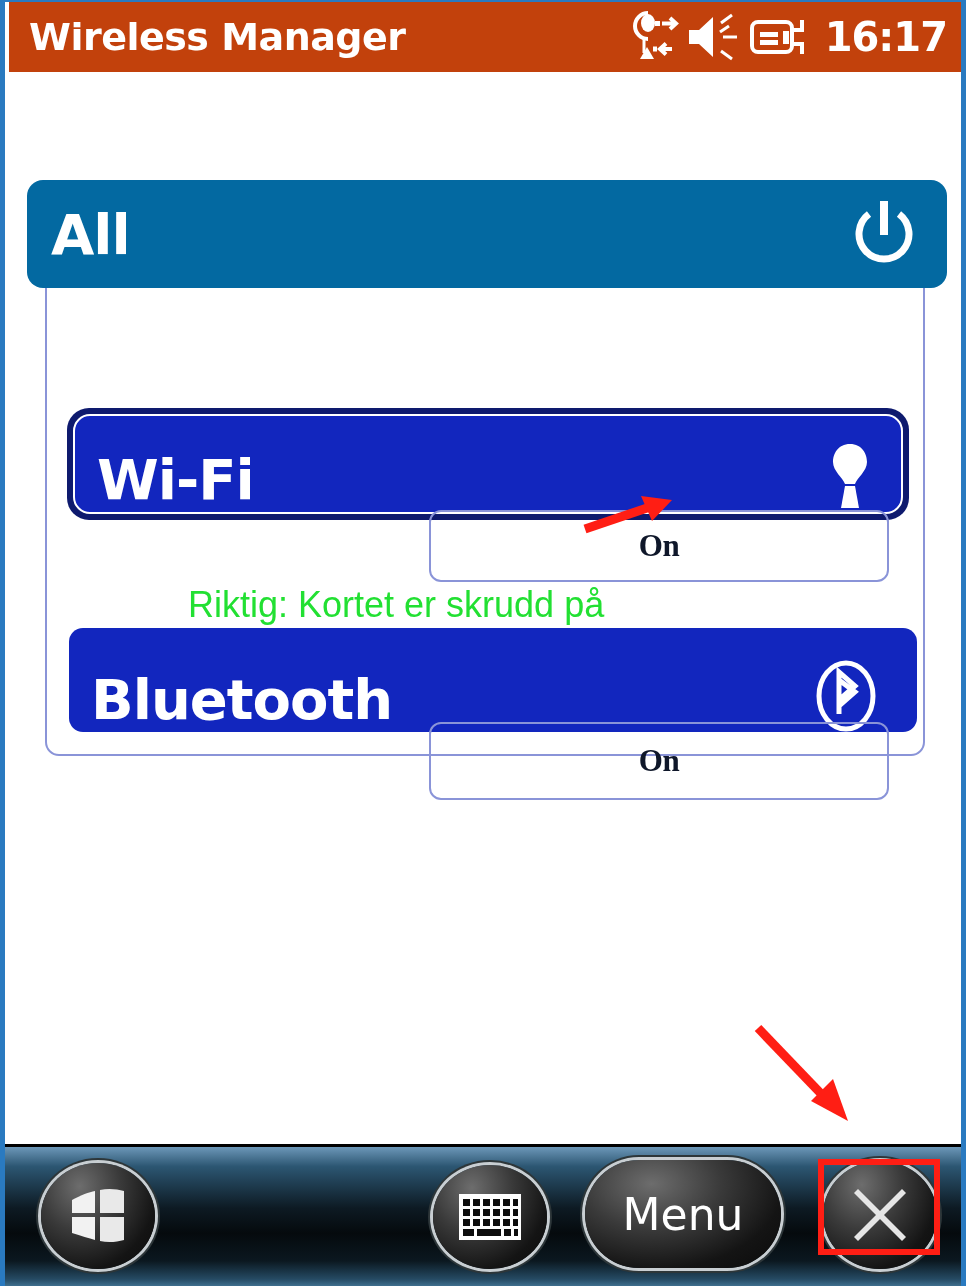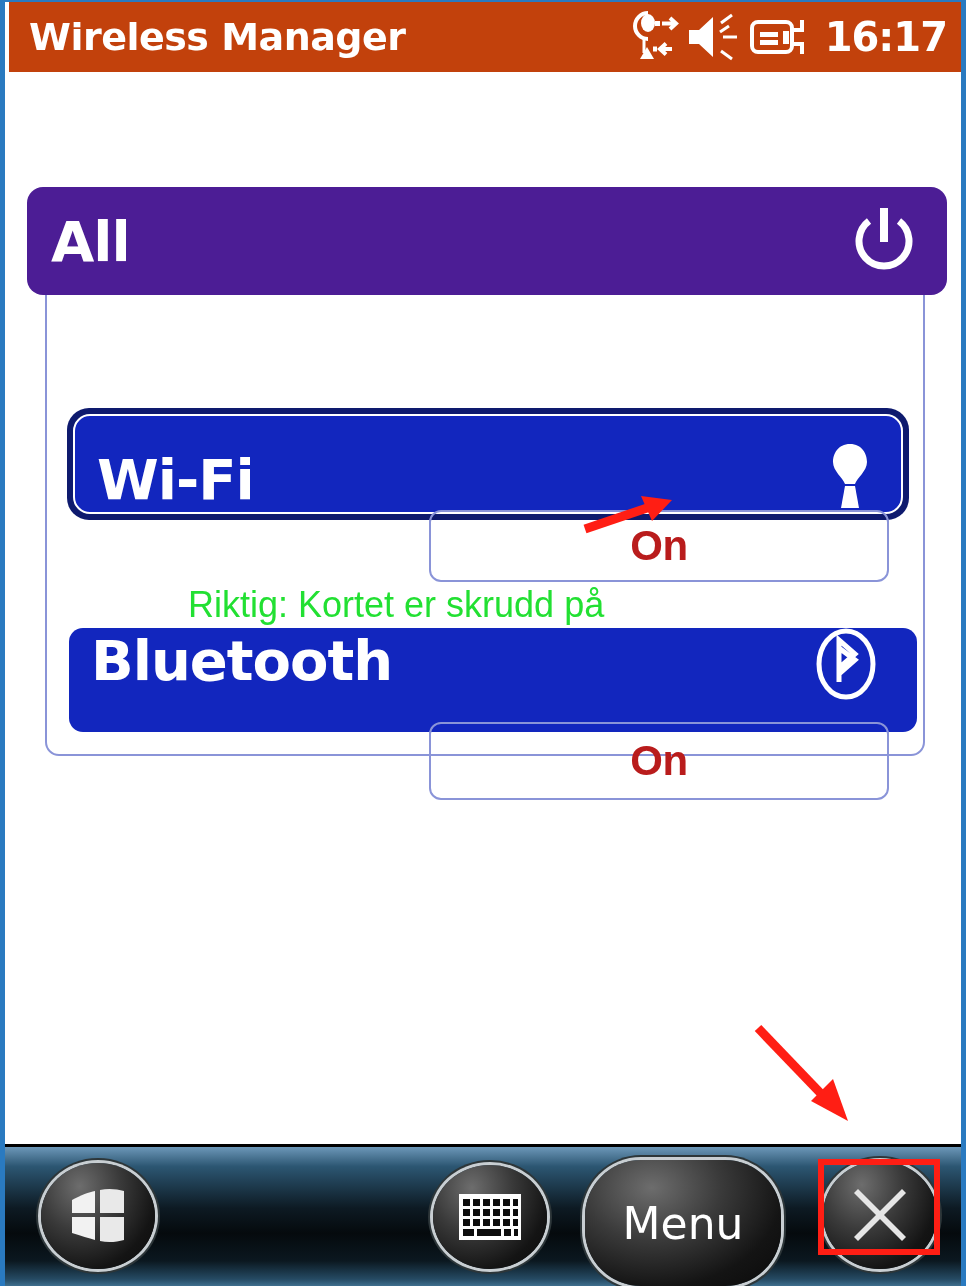--- a/index.html
+++ b/index.html
@@ -79,24 +79,24 @@
     height: 500px;
     border: 2px solid #8A94D8;
     border-radius: 14px;
     box-sizing: border-box;
   }
 
   
   #all-bar {
     position: absolute;
     left: 22px;
-    top: 115px;
+    top: 108px;
     width: 920px;
     height: 108px;
-    background: #4c1d95;
+    background: #0369a1;
     border-radius: 16px;
     display: flex;
     align-items: center;
     padding: 0 32px 0 24px;
     box-sizing: border-box;
     text-align: center;
   }
   #all-bar .row-label {
     color: #ffffff;
     font-size: 56px;
@@ -140,21 +140,21 @@
   
   #bt-bar {
     position: absolute;
     left: 64px;
     top: 556px;
     width: 848px;
     height: 104px;
     background: #1226BE;
     border-radius: 14px;
     display: flex;
-    align-items: flex-start;
+    align-items: flex-end;
     padding: 0 40px 0 22px;
     box-sizing: border-box;
   }
   #bt-bar .row-label {
     color: #ffffff;
     font-size: 56px;
     font-weight: bold;
     font-family: "DejaVu Sans", sans-serif;
     letter-spacing: -1px;
   }
@@ -164,24 +164,24 @@
     position: absolute;
     border: 2px solid #8A94D8;
     border-radius: 12px;
     box-sizing: border-box;
     display: flex;
     align-items: center;
     justify-content: center;
     background: transparent;
   }
   .status-box .status-text {
-    color: #b91c1c;
-    font-size: 42px;
-    font-weight: bold;
-    font-family: Liberation Sans, sans-serif;
+    color: #0f172a;
+    font-size: 31px;
+    font-weight: bold;
+    font-family: Liberation Serif, serif;
     letter-spacing: -0.5px;
   }
   #wifi-status { left: 424px; top: 438px; width: 460px; height: 72px; }
   #bt-status   { left: 424px; top: 650px; width: 460px; height: 78px; }
 
   
   #annotation-text {
     position: absolute;
     left: 183px;
     top: 512px;
@@ -235,21 +235,21 @@
     align-items: center;
     justify-content: center;
     border-radius: 50%;
     background:
       radial-gradient(ellipse at 34% 22%, #6d6d6d 0%, #3a3a3a 38%, #141414 72%, #0a0a0a 100%);
     box-shadow: 0 0 0 3px #c8ced2, 0 0 0 5px #2d3639;
   }
   #tb-start { left: 36px;  top: 1161px; width: 114px; height: 106px; }
   #tb-sip   { left: 428px; top: 1163px; width: 114px; height: 104px; }
   #tb-menu  {
-    left: 580px; top: 1158px; width: 196px; height: 126px;
+    left: 580px; top: 1158px; width: 196px; height: 108px;
     border-radius: 56px / 56px;
   }
   #tb-close { left: 818px; top: 1159px; width: 114px; height: 108px; }
   #tb-menu-label {
     color: #ffffff;
     font-size: 44px;
     font-family: "DejaVu Sans", sans-serif;
     letter-spacing: 0px;
   }
 </style>

